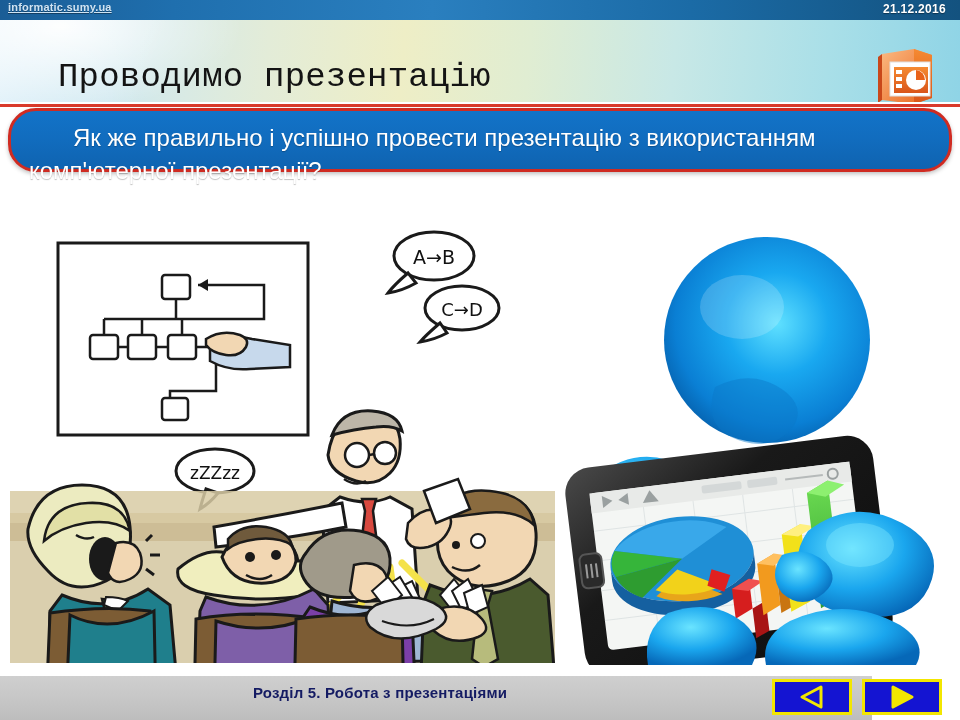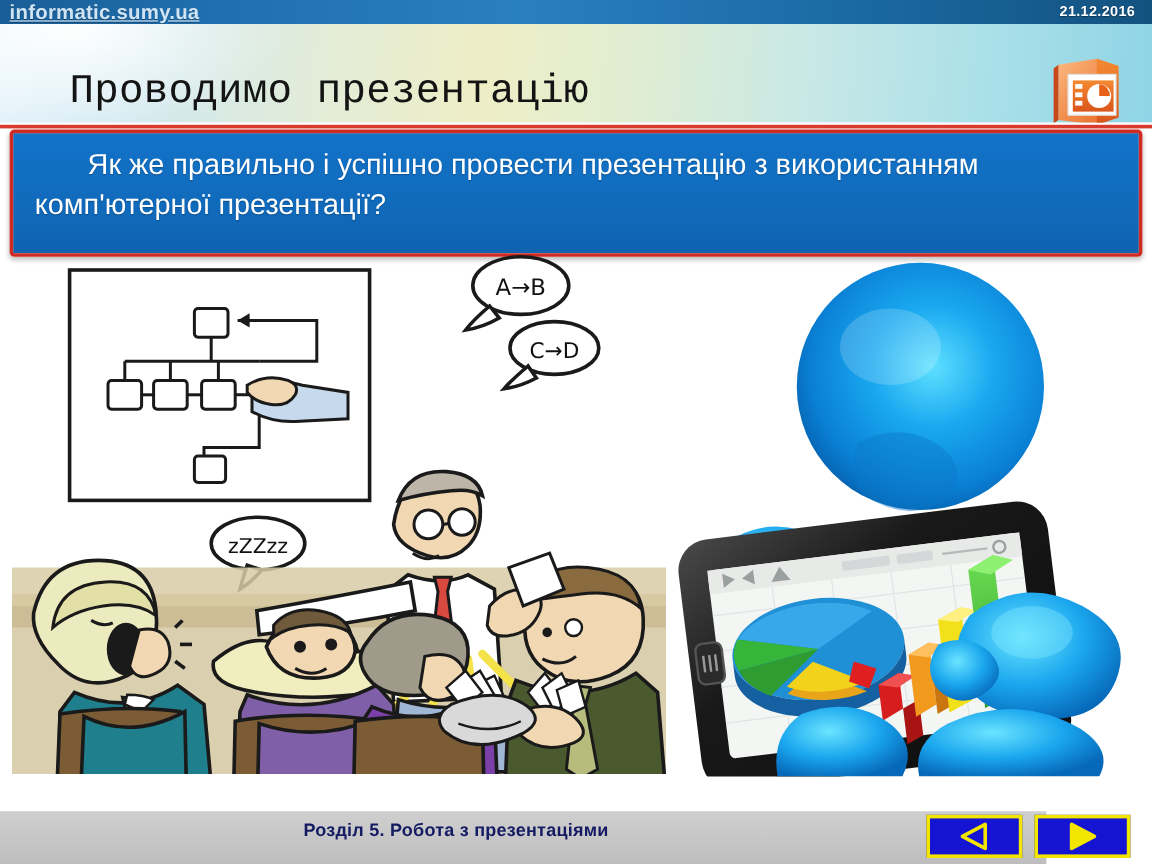--- a/index.html
+++ b/index.html
@@ -10,21 +10,21 @@
     position:relative;
   }
 
   
   .topbar {
     position:absolute; left:0; top:0; width:960px; height:20px;
     background:linear-gradient(90deg,#1a5d96 0%, #1f6fae 18%, #2a7fbf 45%, #1b6ba6 72%, #13527f 100%);
   }
   .topbar-url {
     position:absolute; left:8px; top:1px;
-    font-size:17px; font-weight:bold; color:#cfe4f5;
+    font-size:11px; font-weight:bold; color:#cfe4f5;
     text-decoration:underline; letter-spacing:.2px;
     text-shadow:0 1px 0 rgba(0,0,0,.35);
   }
   .topbar-date {
     position:absolute; right:14px; top:2px;
     font-size:12px; font-weight:bold; color:#ffffff;
     text-shadow:0 1px 1px rgba(0,0,0,.4);
     letter-spacing:.3px;
   }
 
@@ -60,35 +60,35 @@
   .ppt-icon { position:absolute; right:22px; top:26px; width:62px; height:62px; }
 
   
   .rule-red {
     position:absolute; left:0; top:104px; width:960px; height:3px;
     background:#d93a2b;
   }
 
   
   .qbox {
-    position:absolute; left:8px; top:108px; width:944px; height:106px;
+    position:absolute; left:8px; top:108px; width:944px; height:64px;
     background:linear-gradient(180deg,#1273c8 0%, #116cbe 50%, #0f63b0 100%);
     border:3px solid #cf2b22;
-    border-radius:4px;
+    border-radius:28px;
     box-shadow:0 2px 4px rgba(0,0,0,.25);
   }
   .qbox-text {
     position:absolute; left:18px; right:16px; top:10px;
     color:#ffffff; font-size:24px; line-height:33px;
     text-indent:44px;
     text-shadow:0 1px 1px rgba(0,0,0,.25);
   }
 
   
-  .content { position:absolute; left:0; top:187px; width:960px; height:465px; }
+  .content { position:absolute; left:0; top:205px; width:960px; height:465px; }
 
   
   .cartoon { position:absolute; left:10px; top:18px; width:545px; height:440px; }
   .cartoon svg { display:block; }
 
   
   .figure3d { position:absolute; left:560px; top:10px; width:395px; height:450px; }
 
   
   .footer {

